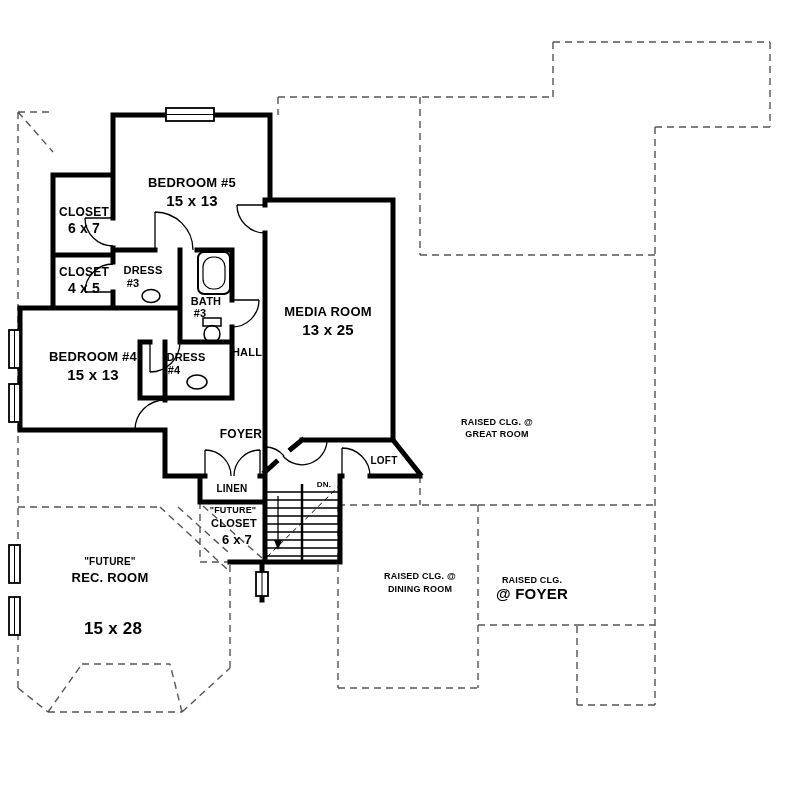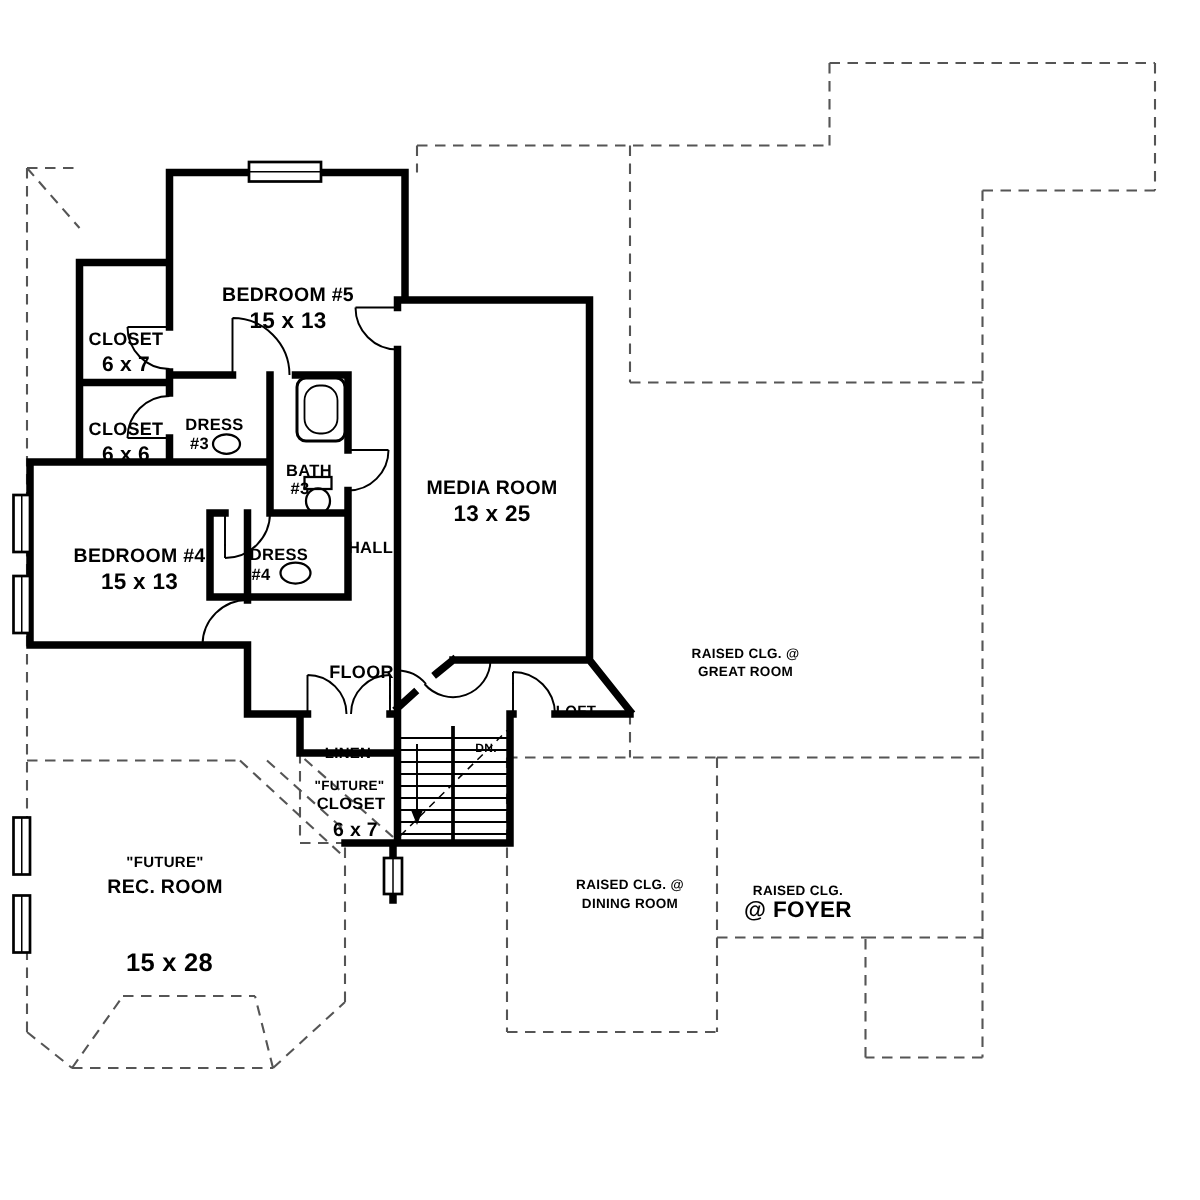--- a/index.html
+++ b/index.html
@@ -3,21 +3,21 @@
 <meta charset="utf-8">
 <style>
   html,body{margin:0;padding:0;background:#fff;}
   .stage{
     position:relative;width:800px;height:800px;background:#ffffff;
     font-family:"Liberation Sans",sans-serif;color:#000;overflow:hidden;
   }
   .stage svg{position:absolute;left:0;top:0;}
   .lbl{
     position:absolute;transform:translate(-50%,-50%);
-    font-weight:bold;white-space:nowrap;letter-spacing:.2px;line-height:1;margin-top:14px;
+    font-weight:bold;white-space:nowrap;letter-spacing:.2px;line-height:1;
   }
   .title{
     border-bottom:3px solid #000;padding:0 3px 4px 3px;letter-spacing:.5px;
   }
 </style>
 </head>
 <body>
 
 <div class="stage">
 
@@ -129,39 +129,39 @@
     </g>
   </svg>
 
   <div class="lbl" style="left:192px;top:182px;font-size:13px">BEDROOM #5</div>
   <div class="lbl" style="left:192px;top:200px;font-size:15px">15 x 13</div>
 
   <div class="lbl" style="left:84px;top:212px;font-size:12px">CLOSET</div>
   <div class="lbl" style="left:84px;top:228px;font-size:14px">6 x 7</div>
 
   <div class="lbl" style="left:84px;top:272px;font-size:12px">CLOSET</div>
-  <div class="lbl" style="left:84px;top:288px;font-size:14px">6 x 6</div>
+  <div class="lbl" style="left:84px;top:288px;font-size:14px">4 x 5</div>
 
   <div class="lbl" style="left:143px;top:270px;font-size:11px">DRESS</div>
   <div class="lbl" style="left:133px;top:283px;font-size:11px">#3</div>
 
   <div class="lbl" style="left:206px;top:301px;font-size:11px">BATH</div>
   <div class="lbl" style="left:200px;top:313px;font-size:11px">#3</div>
 
   <div class="lbl" style="left:328px;top:311px;font-size:13px">MEDIA ROOM</div>
   <div class="lbl" style="left:328px;top:329px;font-size:15px">13 x 25</div>
 
   <div class="lbl" style="left:93px;top:356px;font-size:13px">BEDROOM #4</div>
   <div class="lbl" style="left:93px;top:374px;font-size:15px">15 x 13</div>
 
   <div class="lbl" style="left:186px;top:357px;font-size:11px">DRESS</div>
   <div class="lbl" style="left:174px;top:370px;font-size:11px">#4</div>
 
   <div class="lbl" style="left:247px;top:352px;font-size:11px">HALL</div>
-  <div class="lbl" style="left:241px;top:434px;font-size:12px">FLOOR</div>
+  <div class="lbl" style="left:241px;top:434px;font-size:12px">FOYER</div>
   <div class="lbl" style="left:384px;top:461px;font-size:10px">LOFT</div>
   <div class="lbl" style="left:232px;top:489px;font-size:10px">LINEN</div>
 
   <div class="lbl" style="left:233px;top:510px;font-size:9px">"FUTURE"</div>
   <div class="lbl" style="left:234px;top:523px;font-size:11px">CLOSET</div>
   <div class="lbl" style="left:237px;top:539px;font-size:13px">6 x 7</div>
 
   <div class="lbl" style="left:110px;top:562px;font-size:10px">"FUTURE"</div>
   <div class="lbl" style="left:110px;top:577px;font-size:13px">REC. ROOM</div>
   <div class="lbl" style="left:113px;top:628px;font-size:17px">15 x 28</div>

